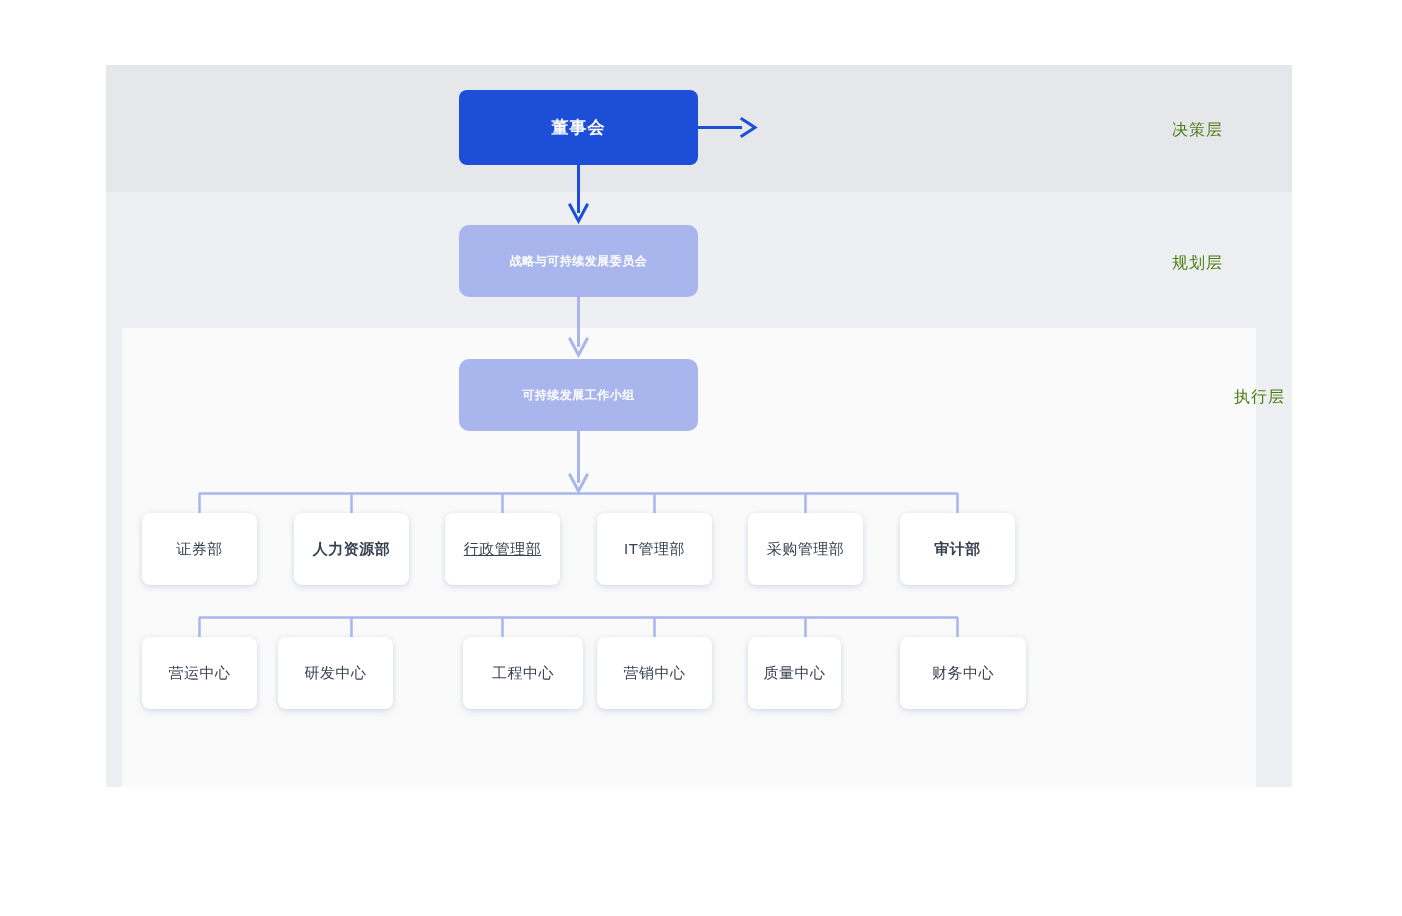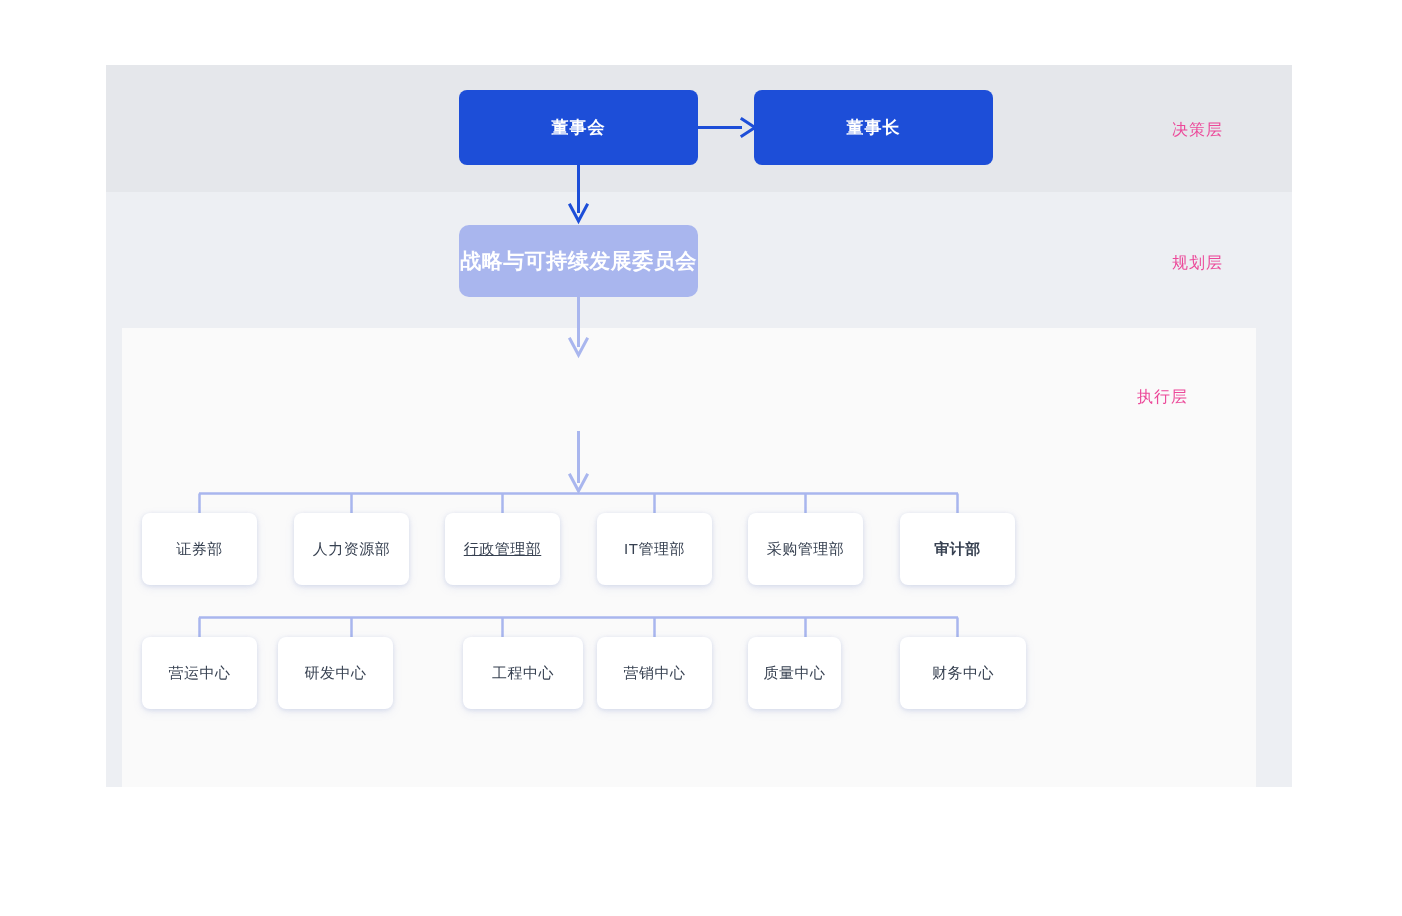--- a/index.html
+++ b/index.html
@@ -29,29 +29,29 @@
     left: 106px; top: 192px; width: 1186px; height: 595px;
     background: #edeff3;
   }
   #band-execution {
     left: 122px; top: 328px; width: 1134px; height: 459px;
     background: #fafafa;
   }
 
   .band-label {
     position: absolute;
-    color: #ec4899;
+    color: #4d7c0f;
     font-size: 16px;
     letter-spacing: 1px;
     white-space: nowrap;
     z-index: 6;
   }
   #label-decision  { left: 1172px; top: 120px; }
   #label-planning  { left: 1172px; top: 253px; }
-  #label-execution { left: 1137px; top: 387px; }
+  #label-execution { left: 1234px; top: 387px; }
 
   
   #wires {
     position: absolute;
     left: 0; top: 0;
     width: 1402px; height: 916px;
     z-index: 4;
     pointer-events: none;
   }
 
@@ -70,21 +70,21 @@
     color: #ffffff;
     font-size: 17px;
     font-weight: bold;
     border-radius: 8px;
     letter-spacing: 1px;
   }
 
   .node-committee {
     background: #a9b6ee;
     color: #ffffff;
-    font-size: 21px;
+    font-size: 12px;
     font-weight: bold;
     border-radius: 10px;
     letter-spacing: 0.5px;
   }
 
   .node-dept {
     background: #ffffff;
     color: #374151;
     font-size: 15px;
     border-radius: 8px;
@@ -149,28 +149,28 @@
       <line x1="351.5" y1="617.5" x2="351.5" y2="637" stroke="#a9b6ee" stroke-width="2.5"></line>
       <line x1="502.5" y1="617.5" x2="502.5" y2="637" stroke="#a9b6ee" stroke-width="2.5"></line>
       <line x1="654.5" y1="617.5" x2="654.5" y2="637" stroke="#a9b6ee" stroke-width="2.5"></line>
       <line x1="805.5" y1="617.5" x2="805.5" y2="637" stroke="#a9b6ee" stroke-width="2.5"></line>
       <line x1="957.5" y1="617.5" x2="957.5" y2="637" stroke="#a9b6ee" stroke-width="2.5"></line>
     </g>
   </svg>
 
   <div class="node node-primary" id="node-board">董事会</div>
 
-  <div class="node node-primary" id="node-chairman">董事长</div>
 
   <div class="node node-committee" id="node-committee">战略与可持续发展委员会</div>
 
+  <div class="node node-committee" id="node-workgroup">可持续发展工作小组</div>
 
   <div id="dept-row-1">
       <div class="node node-dept" style="left: 142px; top: 513px; width: 115px; height: 72px;">证券部</div>
-      <div class="node node-dept" style="left: 294px; top: 513px; width: 115px; height: 72px;">人力资源部</div>
+      <div class="node node-dept" style="left: 294px; top: 513px; width: 115px; height: 72px; font-weight: bold;">人力资源部</div>
       <div class="node node-dept" style="left: 445px; top: 513px; width: 115px; height: 72px; text-decoration: underline;">行政管理部</div>
       <div class="node node-dept" style="left: 597px; top: 513px; width: 115px; height: 72px;">IT管理部</div>
       <div class="node node-dept" style="left: 748px; top: 513px; width: 115px; height: 72px;">采购管理部</div>
       <div class="node node-dept" style="left: 900px; top: 513px; width: 115px; height: 72px; font-weight: bold;">审计部</div>
     </div>
   <div id="dept-row-2">
       <div class="node node-dept" style="left: 142px; top: 637px; width: 115px; height: 72px;">营运中心</div>
       <div class="node node-dept" style="left: 278px; top: 637px; width: 115px; height: 72px;">研发中心</div>
       <div class="node node-dept" style="left: 428px; top: 637px; width: 120px; height: 72px; margin-left: 35px;">工程中心</div>
       <div class="node node-dept" style="left: 597px; top: 637px; width: 115px; height: 72px;">营销中心</div>

